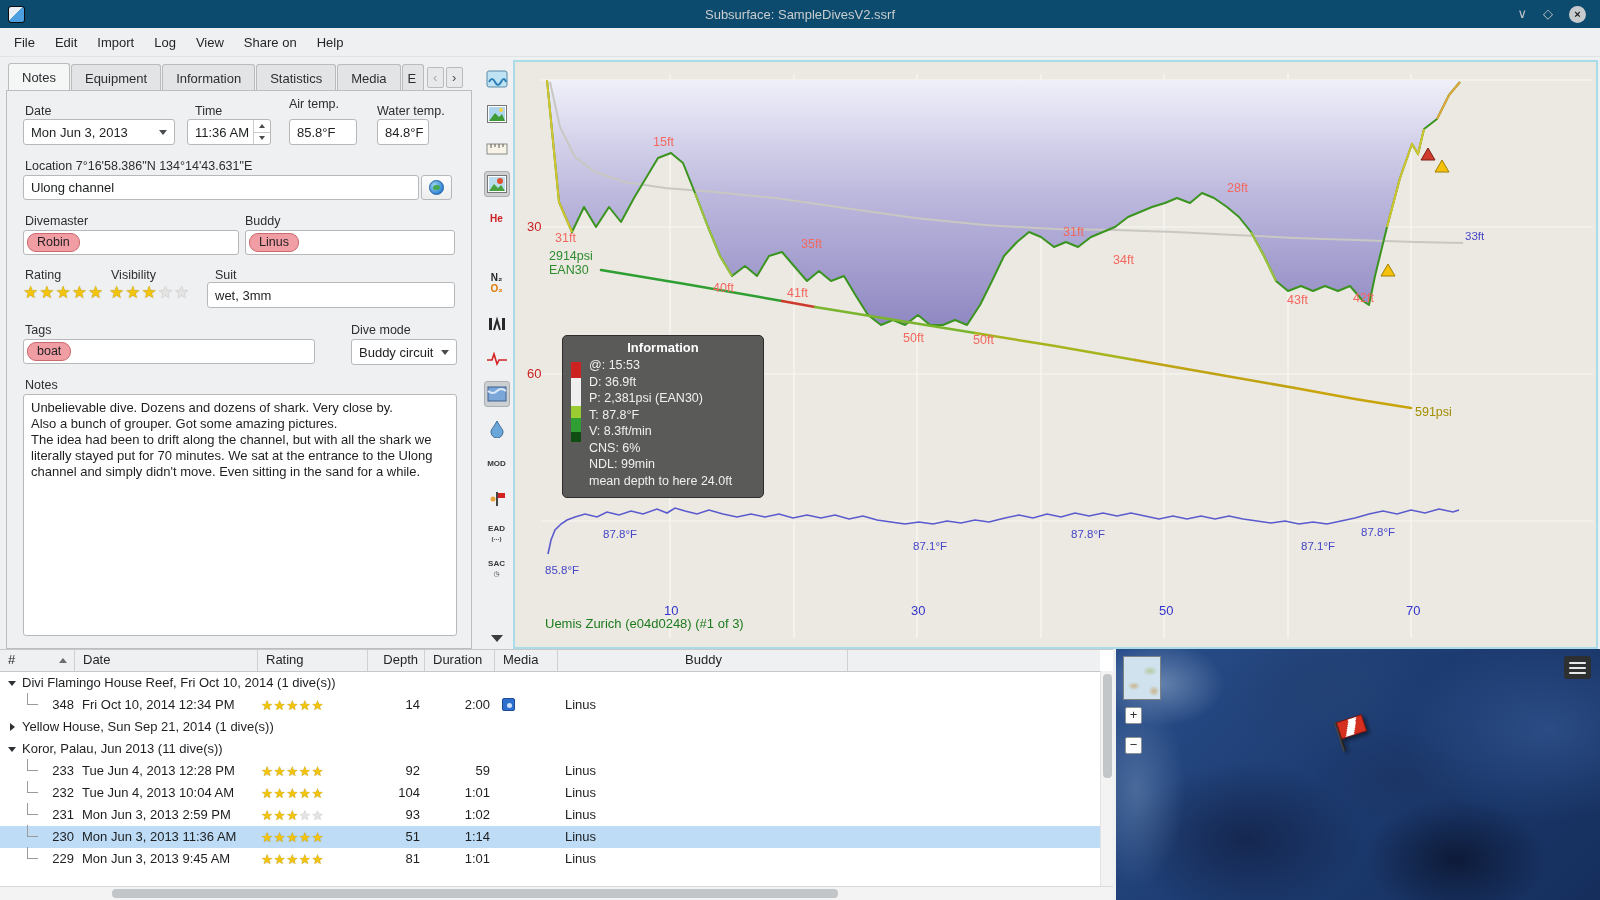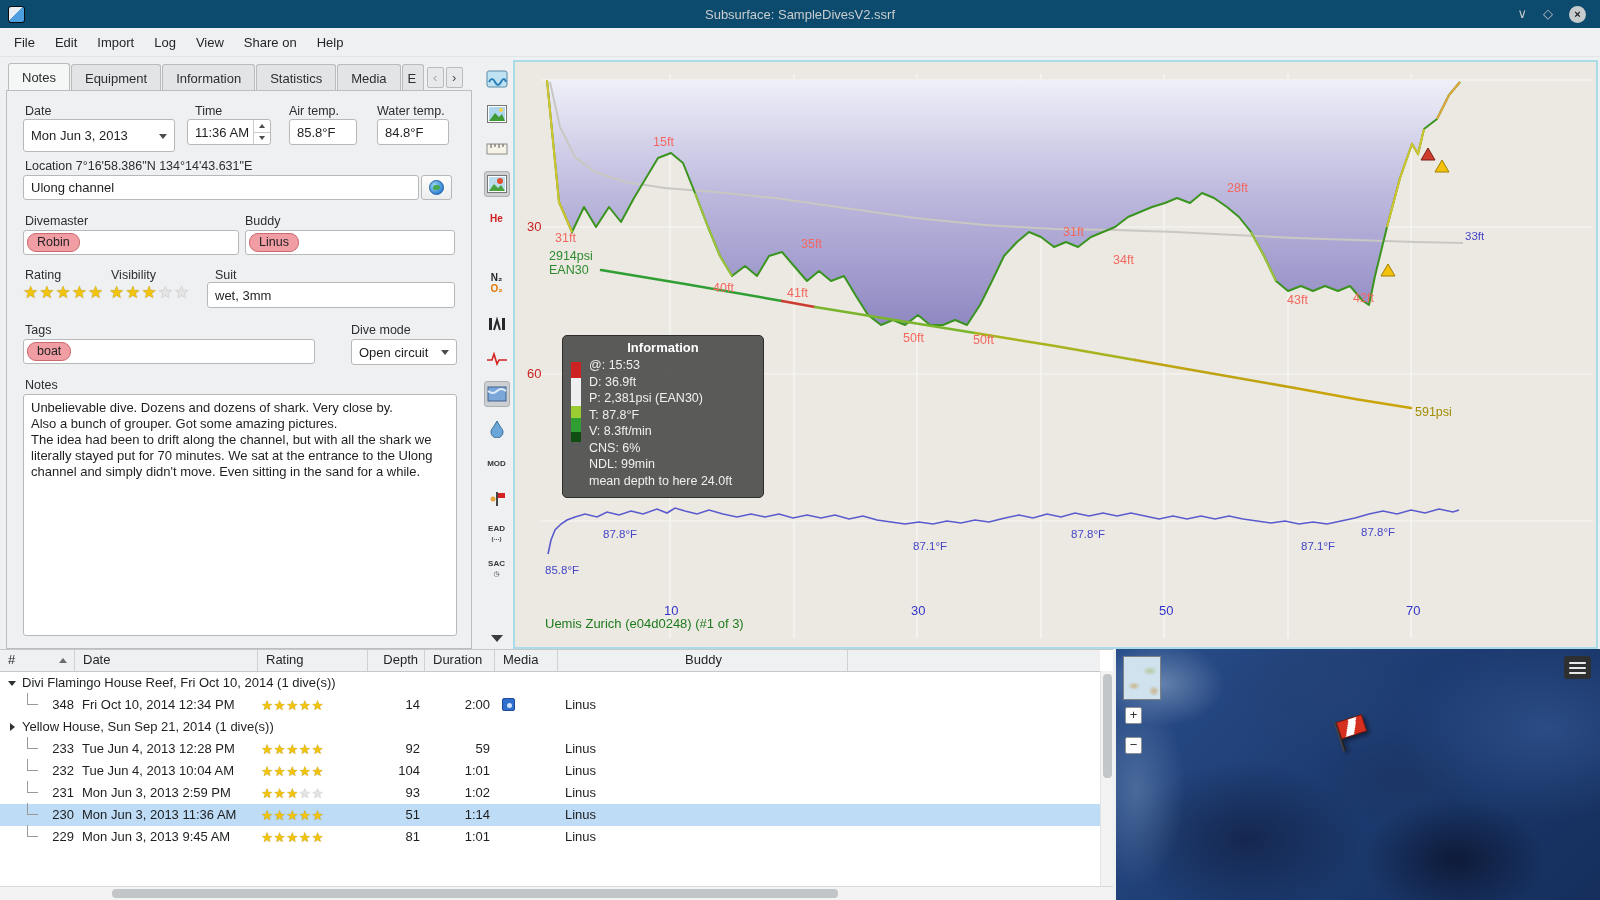--- a/index.html
+++ b/index.html
@@ -162,42 +162,42 @@
       <div class="tab">Media</div>
       <div class="tab cut">E</div>
       <div class="tab-scrollers">
         <div class="tab-scroll dis">‹</div>
         <div class="tab-scroll">›</div>
       </div>
     </div>
 
     <div class="panel-frame">
       <div class="lbl" style="left:18px; top:13px;">Date</div>
-      <div class="field" style="left:16px; top:28px; width:152px; height:33px;">
+      <div class="field" style="left:16px; top:28px; width:152px; height:26px;">
         <span>Mon Jun 3, 2013</span>
         <span class="dd-arrow"></span>
       </div>
       <div class="lbl" style="left:188px; top:13px;">Time</div>
       <div class="field" style="left:180px; top:28px; width:84px; height:26px;">
         <span>11:36 AM</span>
         <span class="spin">
             <div>
               <span class="sp-up"></span>
             </div>
             <div>
               <span class="sp-dn"></span>
             </div>
           </span>
       </div>
-      <div class="lbl" style="left:282px; top:13px;">Air temp.</div>
+      <div class="lbl" style="left:282px; top:6px;">Air temp.</div>
       <div class="field" style="left:282px; top:28px; width:68px; height:26px;">
         <span>85.8°F</span>
       </div>
       <div class="lbl" style="left:370px; top:13px;">Water temp.</div>
-      <div class="field" style="left:370px; top:28px; width:72px; height:26px;">
+      <div class="field" style="left:370px; top:28px; width:52px; height:26px;">
         <span>84.8°F</span>
       </div>
 
       <div class="lbl" style="left:18px; top:68px;">Location 7°16'58.386"N 134°14'43.631"E</div>
       <div class="field" style="left:16px; top:84px; width:396px; height:25px;">
         <span>Ulong channel</span>
       </div>
       <div class="globe-btn" style="left:414px; top:84px; width:31px; height:25px;">
         <span class="globe"></span>
       </div>
@@ -219,21 +219,21 @@
       <div class="field" style="left:200px; top:191px; width:248px; height:26px;">
         <span>wet, 3mm</span>
       </div>
 
       <div class="lbl" style="left:18px; top:232px;">Tags</div>
       <div class="lbl" style="left:344px; top:232px;">Dive mode</div>
       <div class="field" style="left:16px; top:248px; width:292px; height:25px; padding:0 3px;">
         <span class="pill">boat</span>
       </div>
       <div class="field" style="left:344px; top:248px; width:106px; height:26px;">
-        <span>Open circuit</span>
+        <span>Buddy circuit</span>
         <span class="dd-arrow"></span>
       </div>
 
       <div class="lbl" style="left:18px; top:287px;">Notes</div>
       <div class="notes-box" style="left:16px; top:303px; width:434px; height:242px;">Unbelievable dive. Dozens and dozens of shark. Very close by.
 Also a bunch of grouper. Got some amazing pictures.
 The idea had been to drift along the channel, but with all the shark we literally stayed put for 70 minutes. We sat at the entrance to the Ulong channel and simply didn't move. Even sitting in the sand for a while.</div>
     </div>
   </div>
 
@@ -445,20 +445,24 @@
           <span class="c-dur">2:00</span>
           <span class="c-buddy">Linus</span>
           <span class="c-stars"><span class="star-f">★</span><span class="star-f">★</span><span class="star-f">★</span><span class="star-f">★</span><span class="star-f">★</span></span>
           <span class="c-media"><span class="media-ico"></span></span>
         </div>
         <div class="dl-row">
           <span class="tri-r"></span>
           <span class="trip-label">Yellow House, Sun Sep 21, 2014 (1 dive(s))</span>
         </div>
         <div class="dl-row">
+          <span class="tri-d"></span>
+          <span class="trip-label">Koror, Palau, Jun 2013 (11 dive(s))</span>
+        </div>
+        <div class="dl-row">
           <span class="tree"></span>
           <span class="c-num">233</span>
           <span class="c-date">Tue Jun 4, 2013 12:28 PM</span>
           <span class="c-depth">92</span>
           <span class="c-dur">59</span>
           <span class="c-buddy">Linus</span>
           <span class="c-stars"><span class="star-f">★</span><span class="star-f">★</span><span class="star-f">★</span><span class="star-f">★</span><span class="star-f">★</span></span>
         </div>
         <div class="dl-row">
           <span class="tree"></span>

